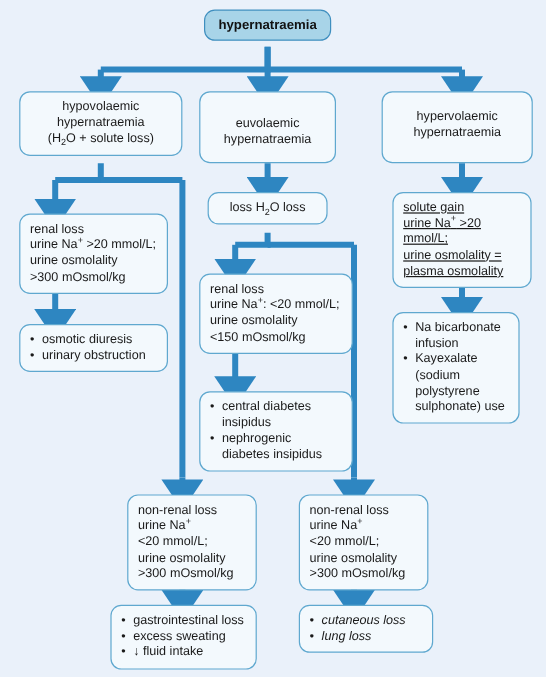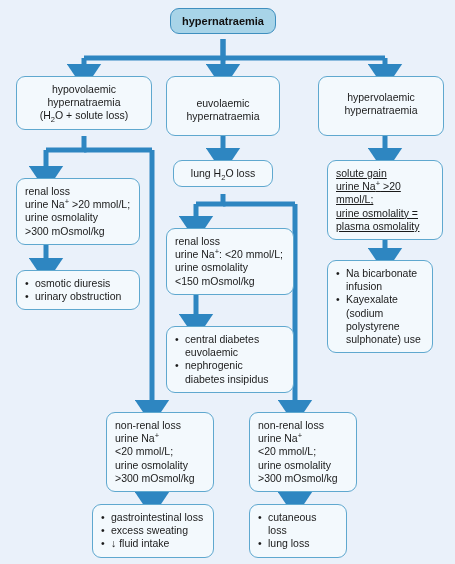--- a/index.html
+++ b/index.html
@@ -135,33 +135,33 @@
   </div>
 
   <div class="box" style="left:16px;top:270px;width:124px;">
     <ul class="bl">
       <li>osmotic diuresis</li>
       <li>urinary obstruction</li>
     </ul>
   </div>
 
   <div class="box center" style="left:173px;top:160px;width:100px;">
-    <span><span>lung H</span><sub>2</sub><span>O loss</span></span>
+    <span><span>loss H</span><sub>2</sub><span>O loss</span></span>
   </div>
 
   <div class="box" style="left:166px;top:228px;width:128px;">
     <span class="hdr">renal loss</span>
     <span><span>urine Na</span><sup>+</sup><span>: &lt;20 mmol/L;</span></span><br>
     <span>urine osmolality</span><br>
     <span>&lt;150 mOsmol/kg</span>
   </div>
 
   <div class="box" style="left:166px;top:326px;width:128px;">
     <ul class="bl">
-      <li>central diabetes euvolaemic</li>
+      <li>central diabetes insipidus</li>
       <li>nephrogenic diabetes insipidus</li>
     </ul>
   </div>
 
   <div class="box" style="left:327px;top:160px;width:116px;text-decoration:underline;">
     <span>solute gain</span><br>
     <span><span>urine Na</span><sup>+</sup><span> &gt;20 mmol/L;</span></span><br>
     <span>urine osmolality =</span><br>
     <span>plasma osmolality</span>
   </div>
@@ -190,20 +190,20 @@
   </div>
 
   <div class="box" style="left:92px;top:504px;width:122px;">
     <ul class="bl">
       <li>gastrointestinal loss</li>
       <li>excess sweating</li>
       <li>↓ fluid intake</li>
     </ul>
   </div>
 
-  <div class="box" style="left:249px;top:504px;width:98px;">
+  <div class="box" style="left:249px;top:504px;width:112px;font-style:italic;">
     <ul class="bl">
       <li>cutaneous loss</li>
       <li>lung loss</li>
     </ul>
   </div>
 
 </div>
 
 </body></html>

